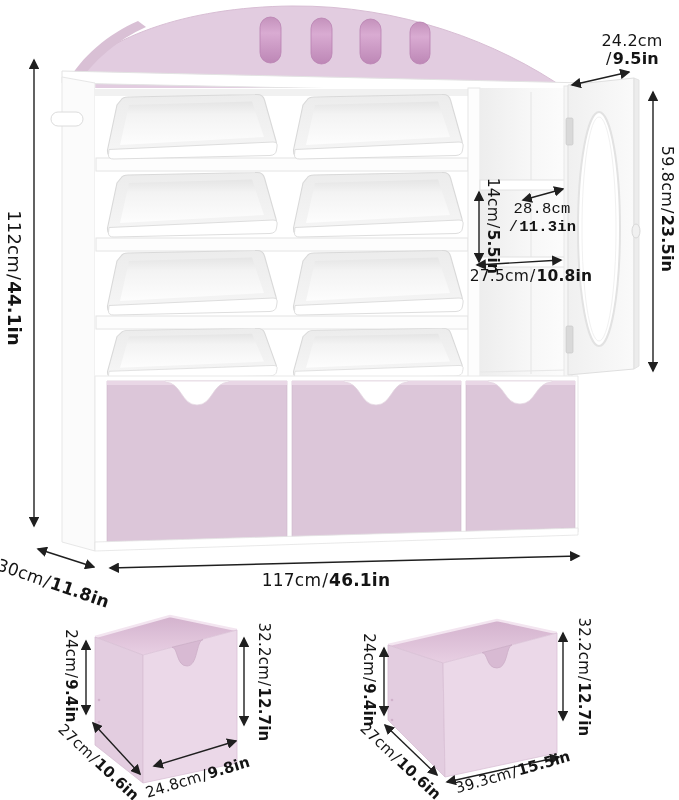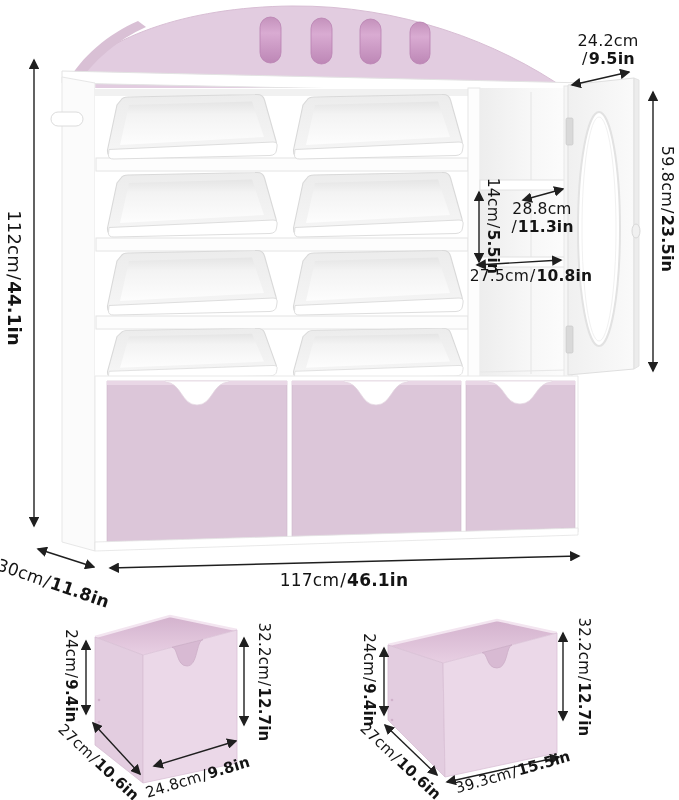--- a/index.html
+++ b/index.html
@@ -166,47 +166,47 @@
     <line x1="563" y1="633" x2="563" y2="720" marker-start="url(#ah)" marker-end="url(#ah)"></line>
     <line x1="385" y1="725" x2="437" y2="775" marker-start="url(#ah)" marker-end="url(#ah)"></line>
     <line x1="447" y1="782" x2="559" y2="757" marker-start="url(#ah)" marker-end="url(#ah)"></line>
   </g>
 </svg>
 
 <div class="dim" style="left:14px;top:278px;--r:90deg;--fs:18px;">
   <span class="m">112cm</span><span class="sl">/</span><span class="i">44.1in</span>
 </div>
 
-<div class="dim two" style="left:608px;top:50px;--fs:16px;">
+<div class="dim two" style="left:632px;top:50px;--fs:16px;">
   <div><span class="m">24.2cm</span></div>
   <div><span class="sl">/</span><span class="i">9.5in</span></div>
 </div>
 
 <div class="dim" style="left:667px;top:209px;--r:90deg;--fs:16px;">
   <span class="m">59.8cm</span><span class="sl">/</span><span class="i">23.5in</span>
 </div>
 
 <div class="dim" style="left:493px;top:226px;--r:90deg;--fs:15.5px;">
   <span class="m">14cm</span><span class="sl">/</span><span class="i">5.5in</span>
 </div>
 
-<div class="dim two" style="left:542px;top:219px;--fs:15.5px;">
+<div class="dim two" style="left:542px;top:219px;font-family:Liberation Mono, monospace;--fs:15.5px;">
   <div><span class="m">28.8cm</span></div>
   <div><span class="sl">/</span><span class="i">11.3in</span></div>
 </div>
 
 <div class="dim" style="left:531px;top:276px;text-align:center;--fs:15.5px;">
   <span class="m">27.5cm</span><span class="sl">/</span><span class="i">10.8in</span>
 </div>
 
 <div class="dim" style="left:53px;top:584px;--r:19deg;--fs:17px;">
   <span class="m">30cm</span><span class="sl">/</span><span class="i">11.8in</span>
 </div>
 
-<div class="dim" style="left:344px;top:581px;--fs:17px;">
+<div class="dim" style="left:326px;top:581px;--fs:17px;">
   <span class="m">117cm</span><span class="sl">/</span><span class="i">46.1in</span>
 </div>
 
 <div class="dim" style="left:70px;top:676px;--r:90deg;--fs:15px;">
   <span class="m">24cm</span><span class="sl">/</span><span class="i">9.4in</span>
 </div>
 
 <div class="dim" style="left:263px;top:682px;--r:90deg;--fs:15px;">
   <span class="m">32.2cm</span><span class="sl">/</span><span class="i">12.7in</span>
 </div>

